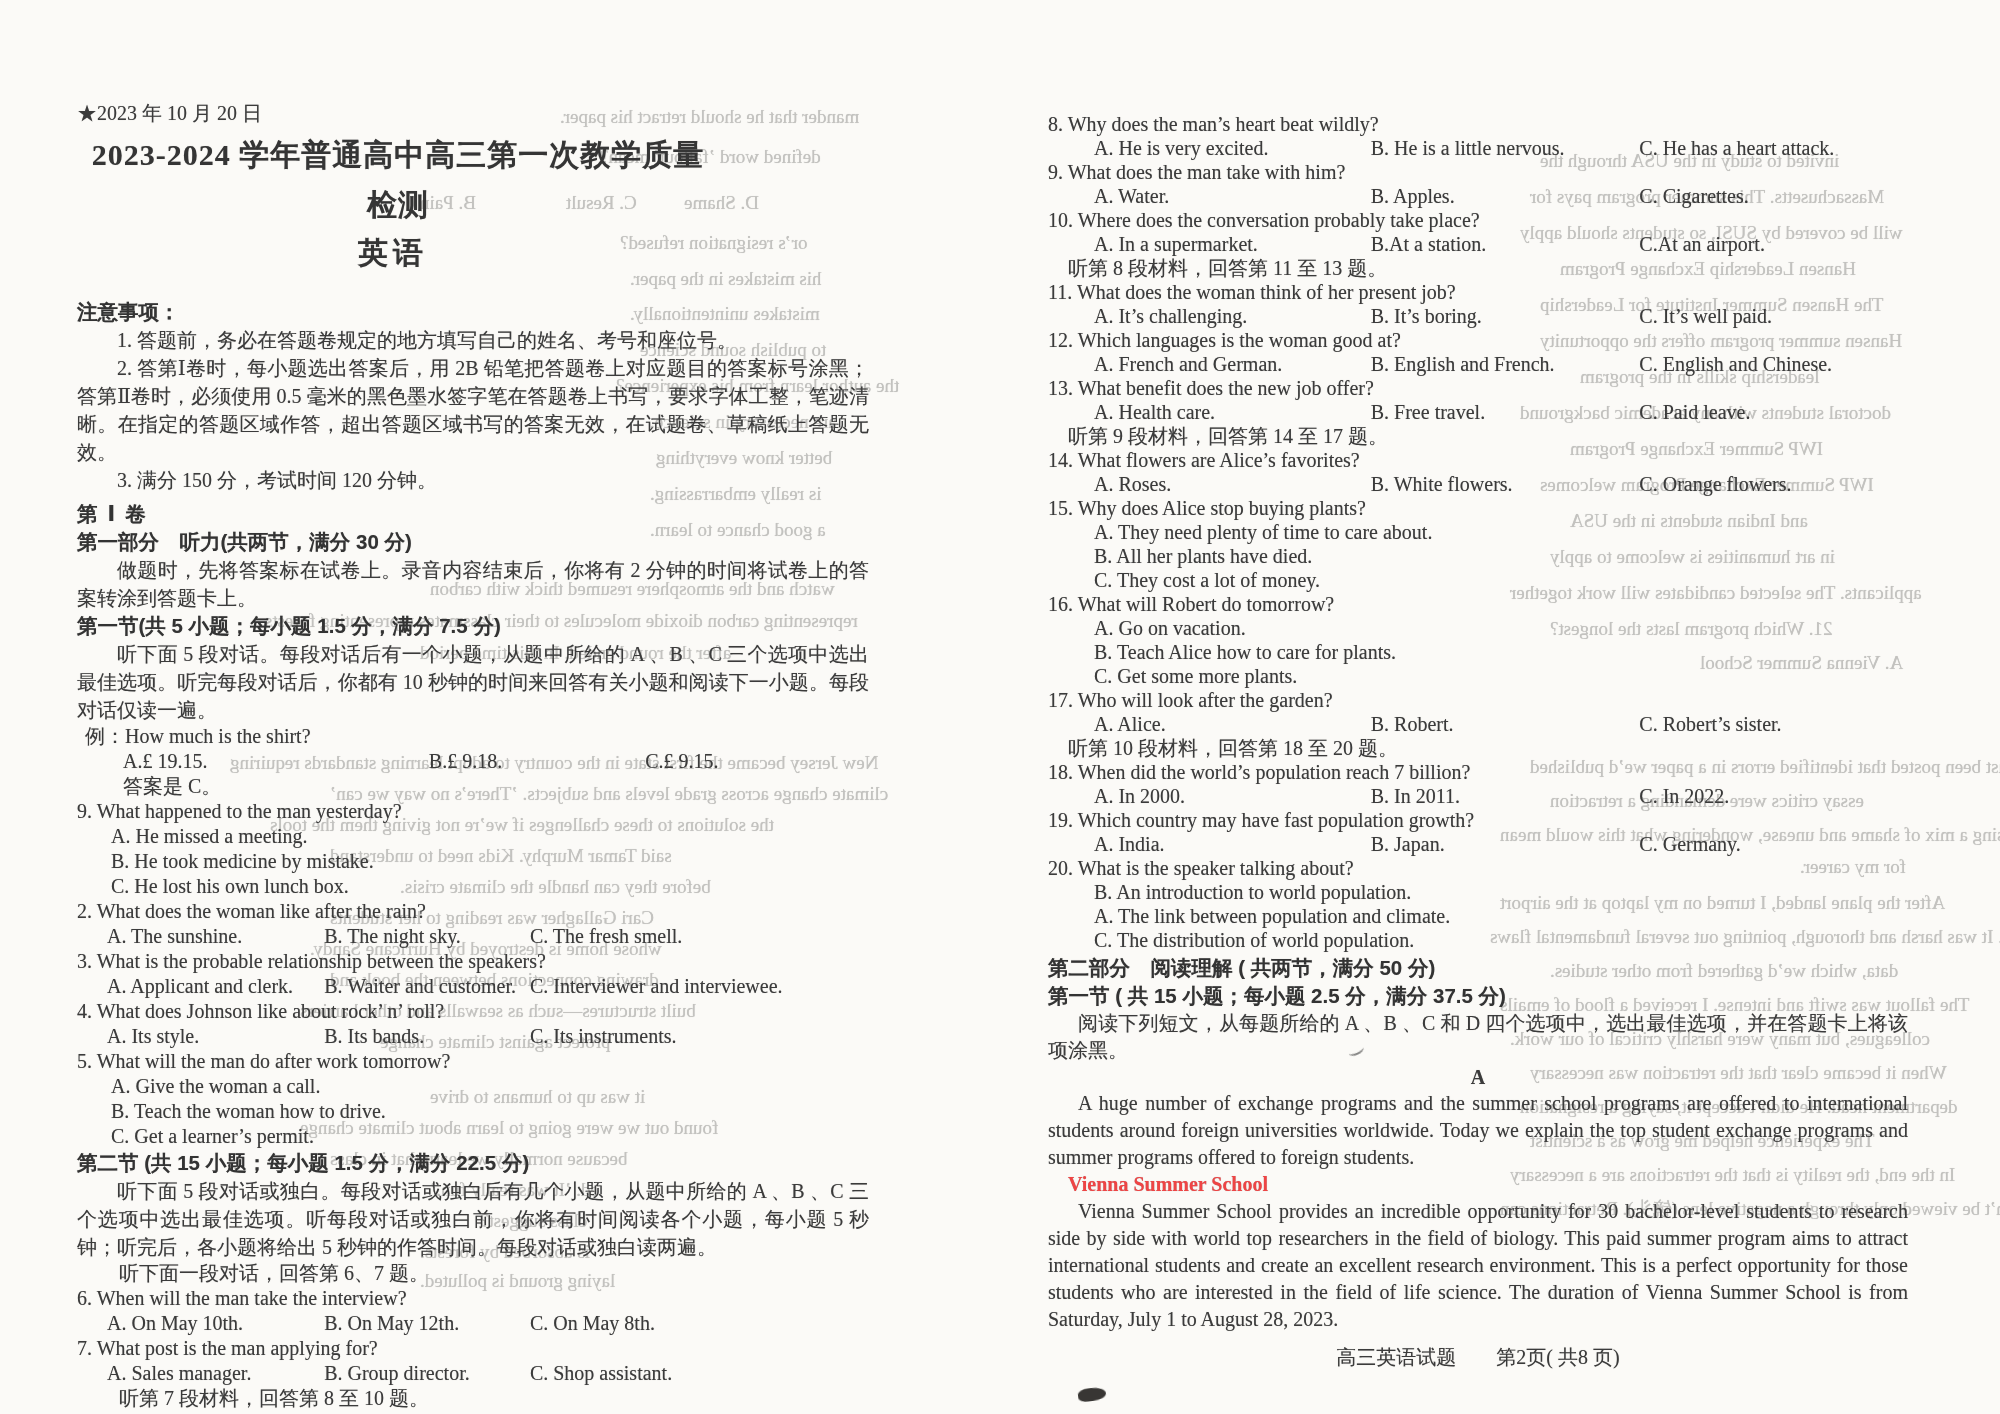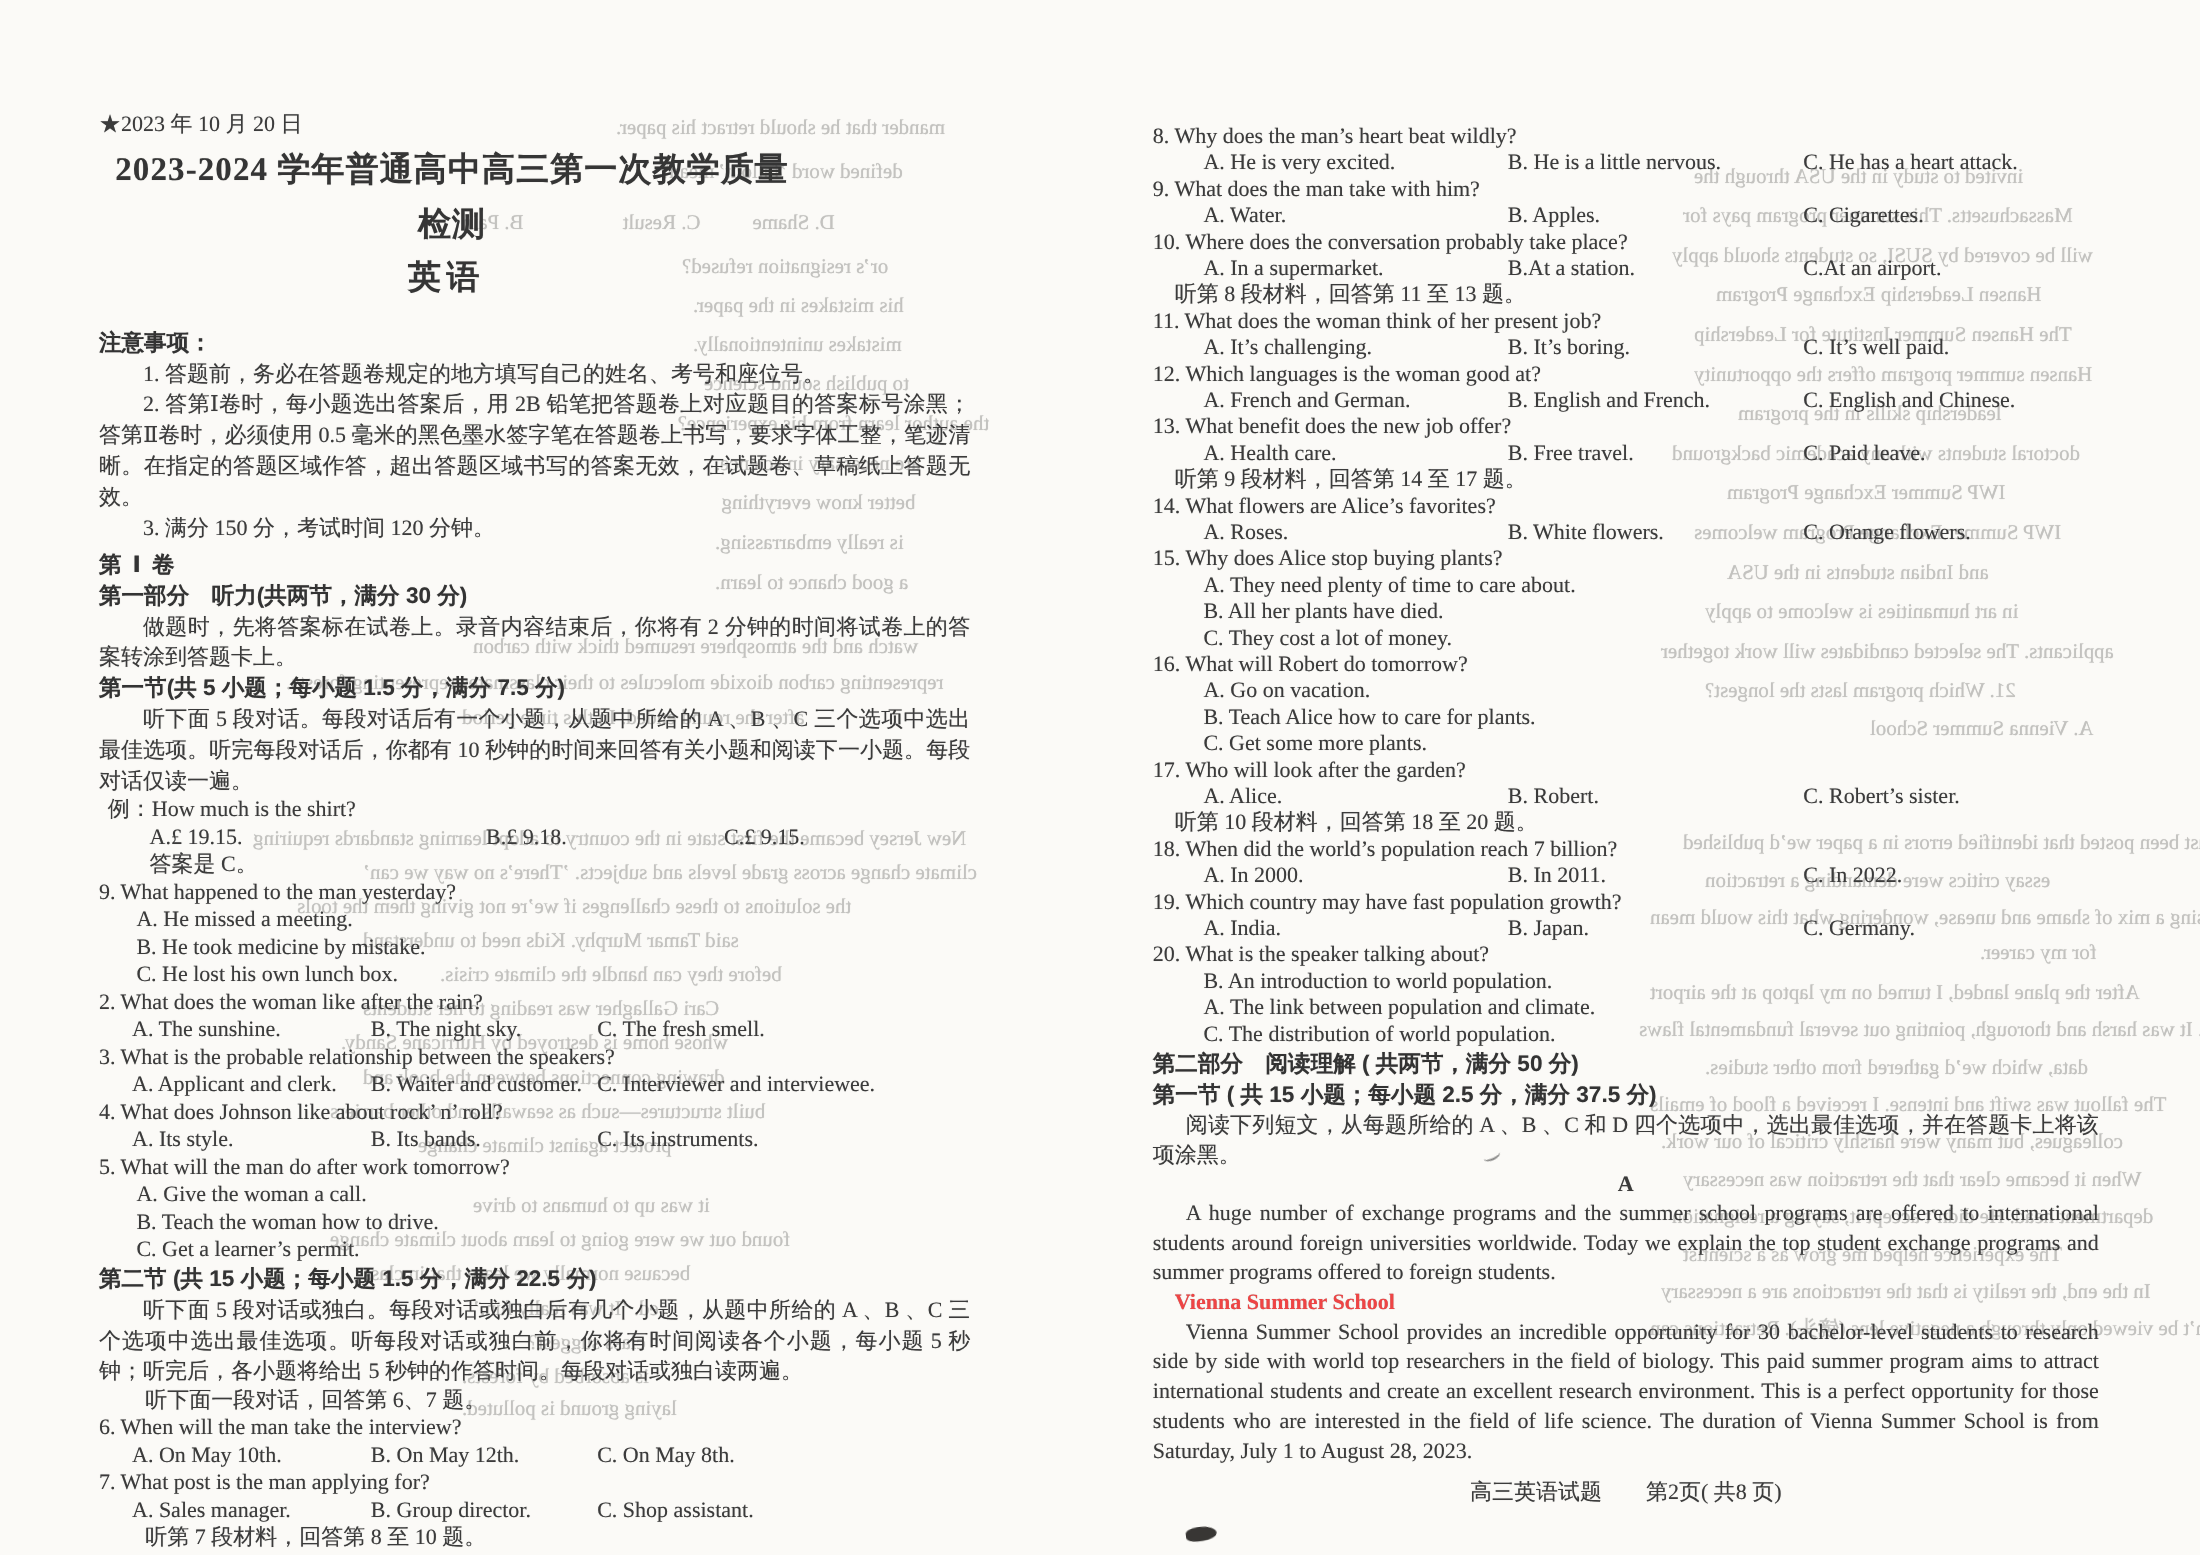--- a/index.html
+++ b/index.html
@@ -4,21 +4,21 @@
 <style>
   *{box-sizing:border-box;}
   html,body{margin:0;padding:0;background:#d8d8d5;}
   .scan{
     position:relative;width:2000px;height:1414px;margin:0 auto;
     background:#fbfaf7;overflow:hidden;color:#3b3b3b;
     font-family:"Liberation Serif","DejaVu Serif",serif;font-size:20px;
     text-shadow:0 0 .7px rgba(59,59,59,.45);
   }
   .col{position:absolute;z-index:2;}
-  .col-left{left:90px;top:100px;width:792px;}
+  .col-left{left:77px;top:100px;width:792px;}
   .col-right{left:1048px;top:112px;width:860px;}
 
   .date-line{font-size:20px;line-height:26px;}
   .exam-title{font-size:30px;font-weight:bold;line-height:50px;margin-top:4px;text-align:center;padding-right:150px;letter-spacing:1px;color:#353535;}
   .exam-subject{font-size:30px;font-weight:bold;line-height:46px;text-align:center;padding-right:160px;letter-spacing:5px;color:#353535;}
 
   .heading{font-weight:bold;font-size:20.5px;line-height:28px;color:#333;
            font-family:"Liberation Sans","DejaVu Sans",sans-serif;}
   .heading.center{letter-spacing:10px;}
   .para{line-height:28px;text-indent:40px;text-align:justify;}

